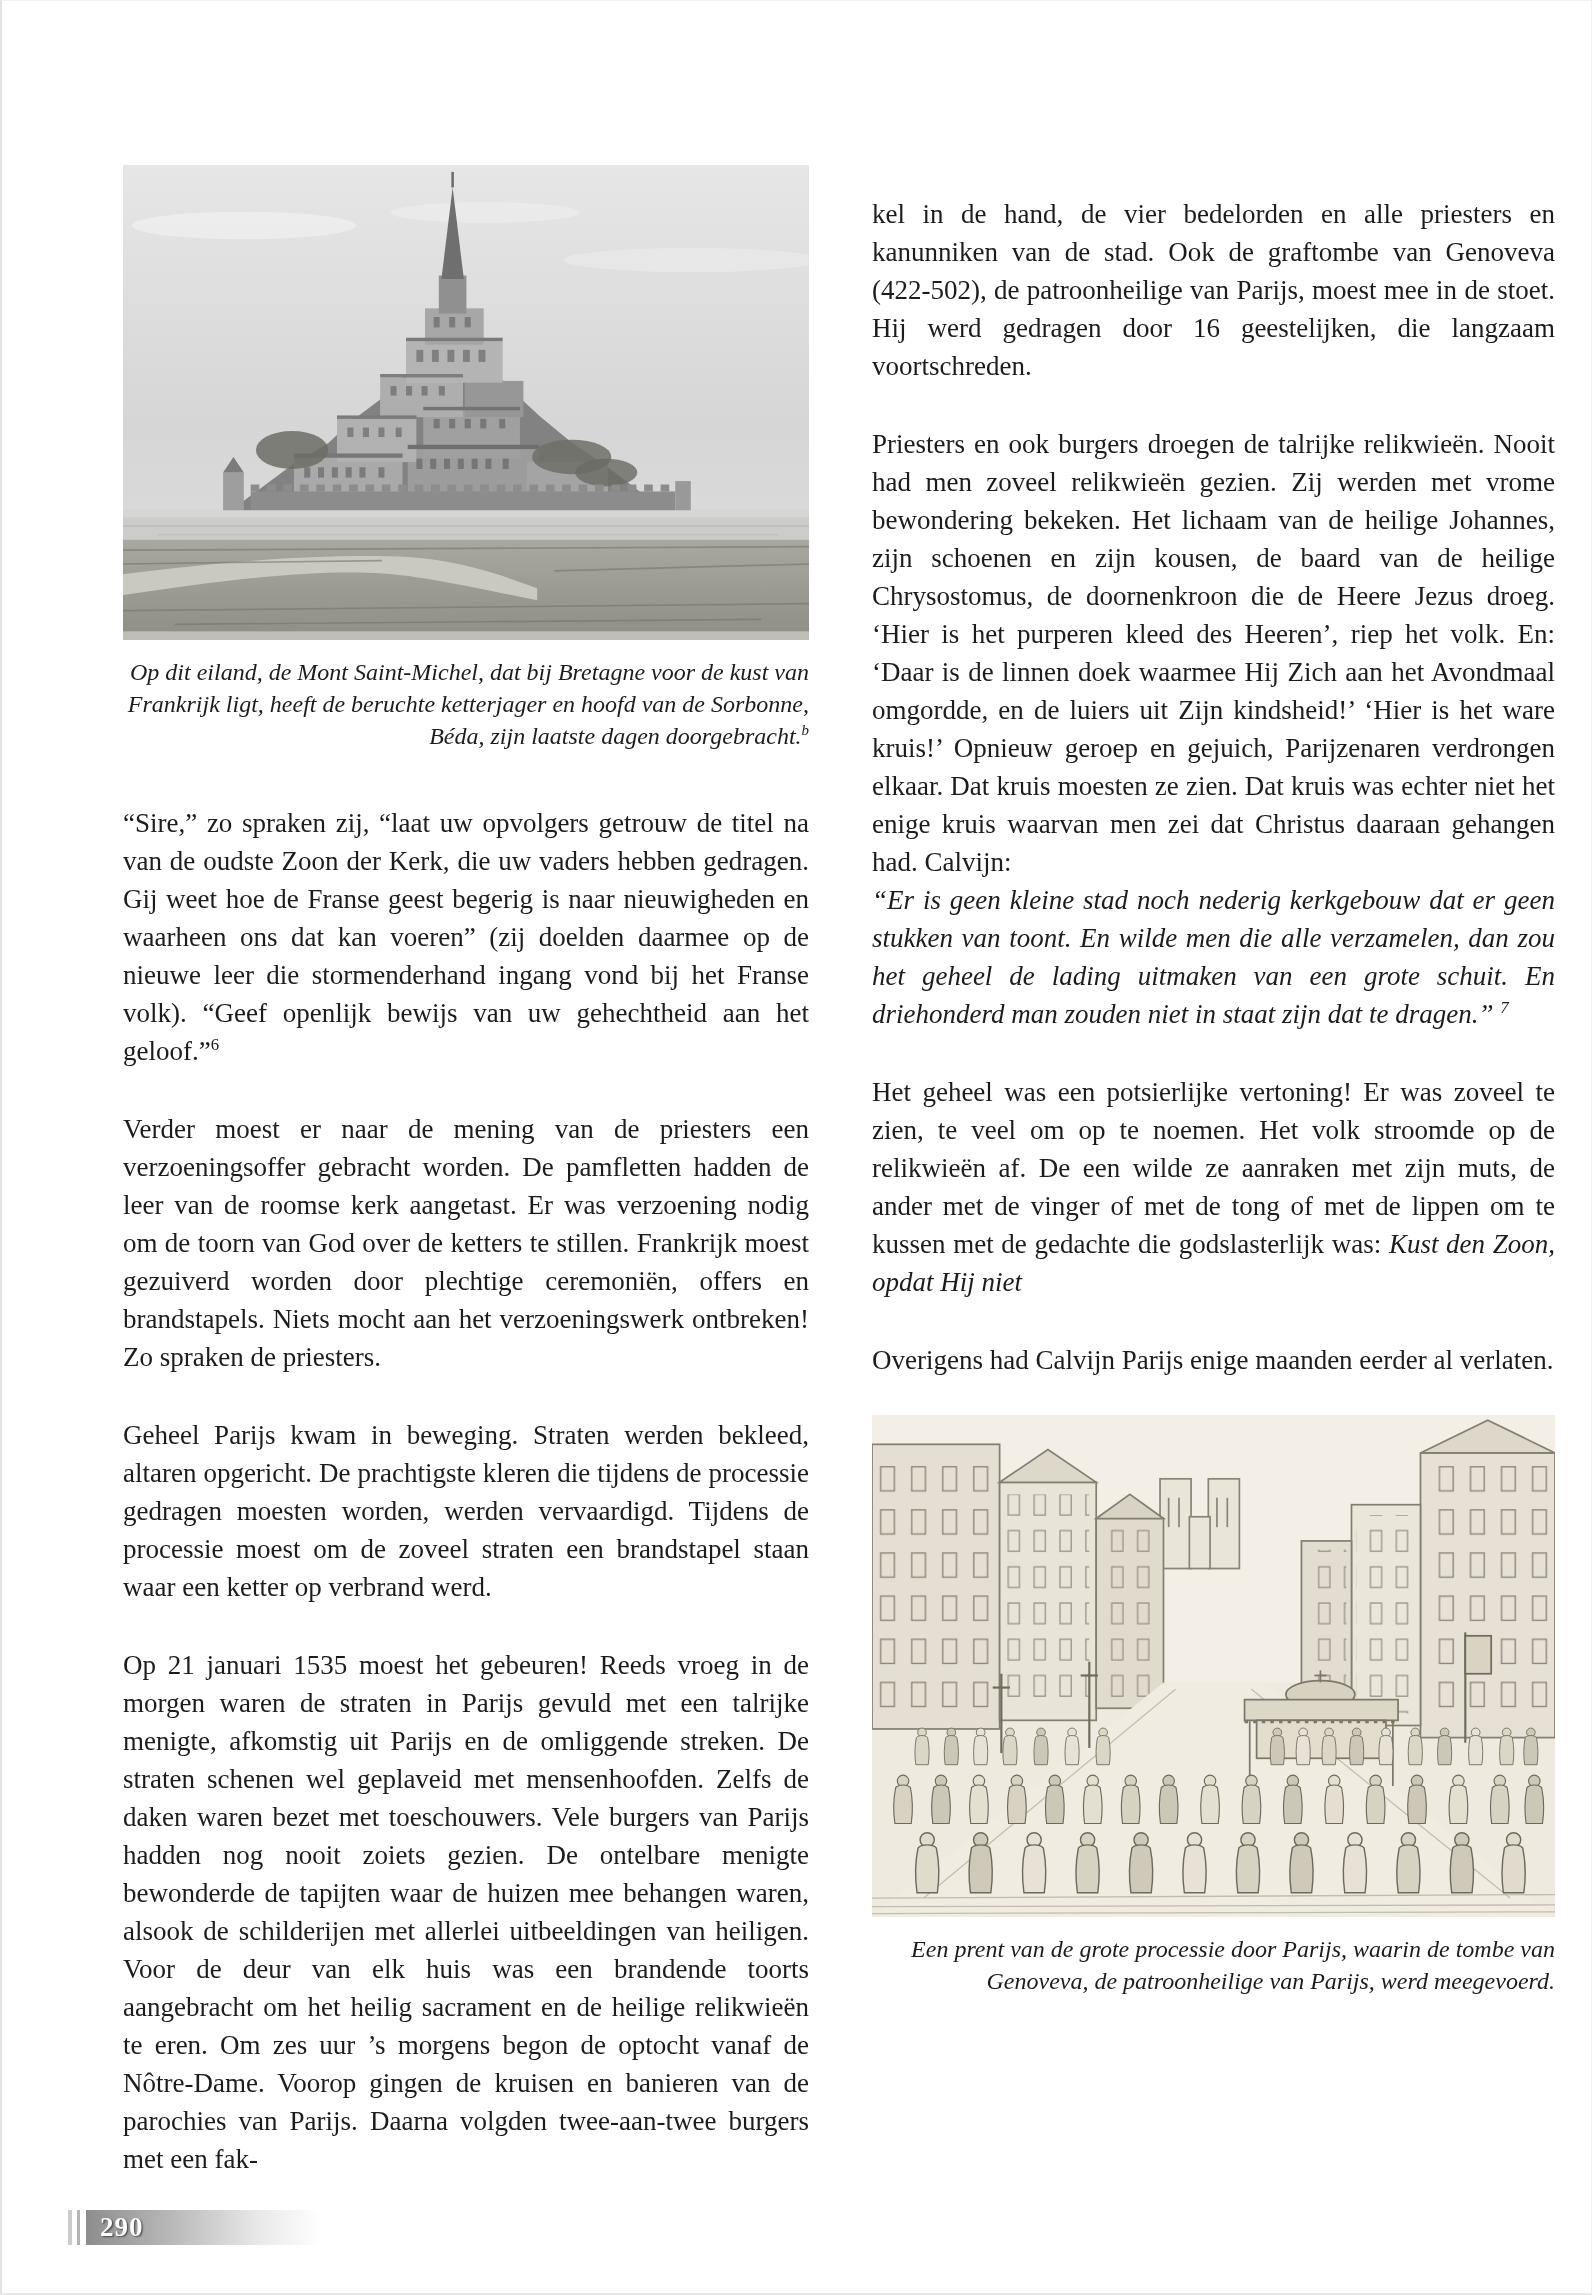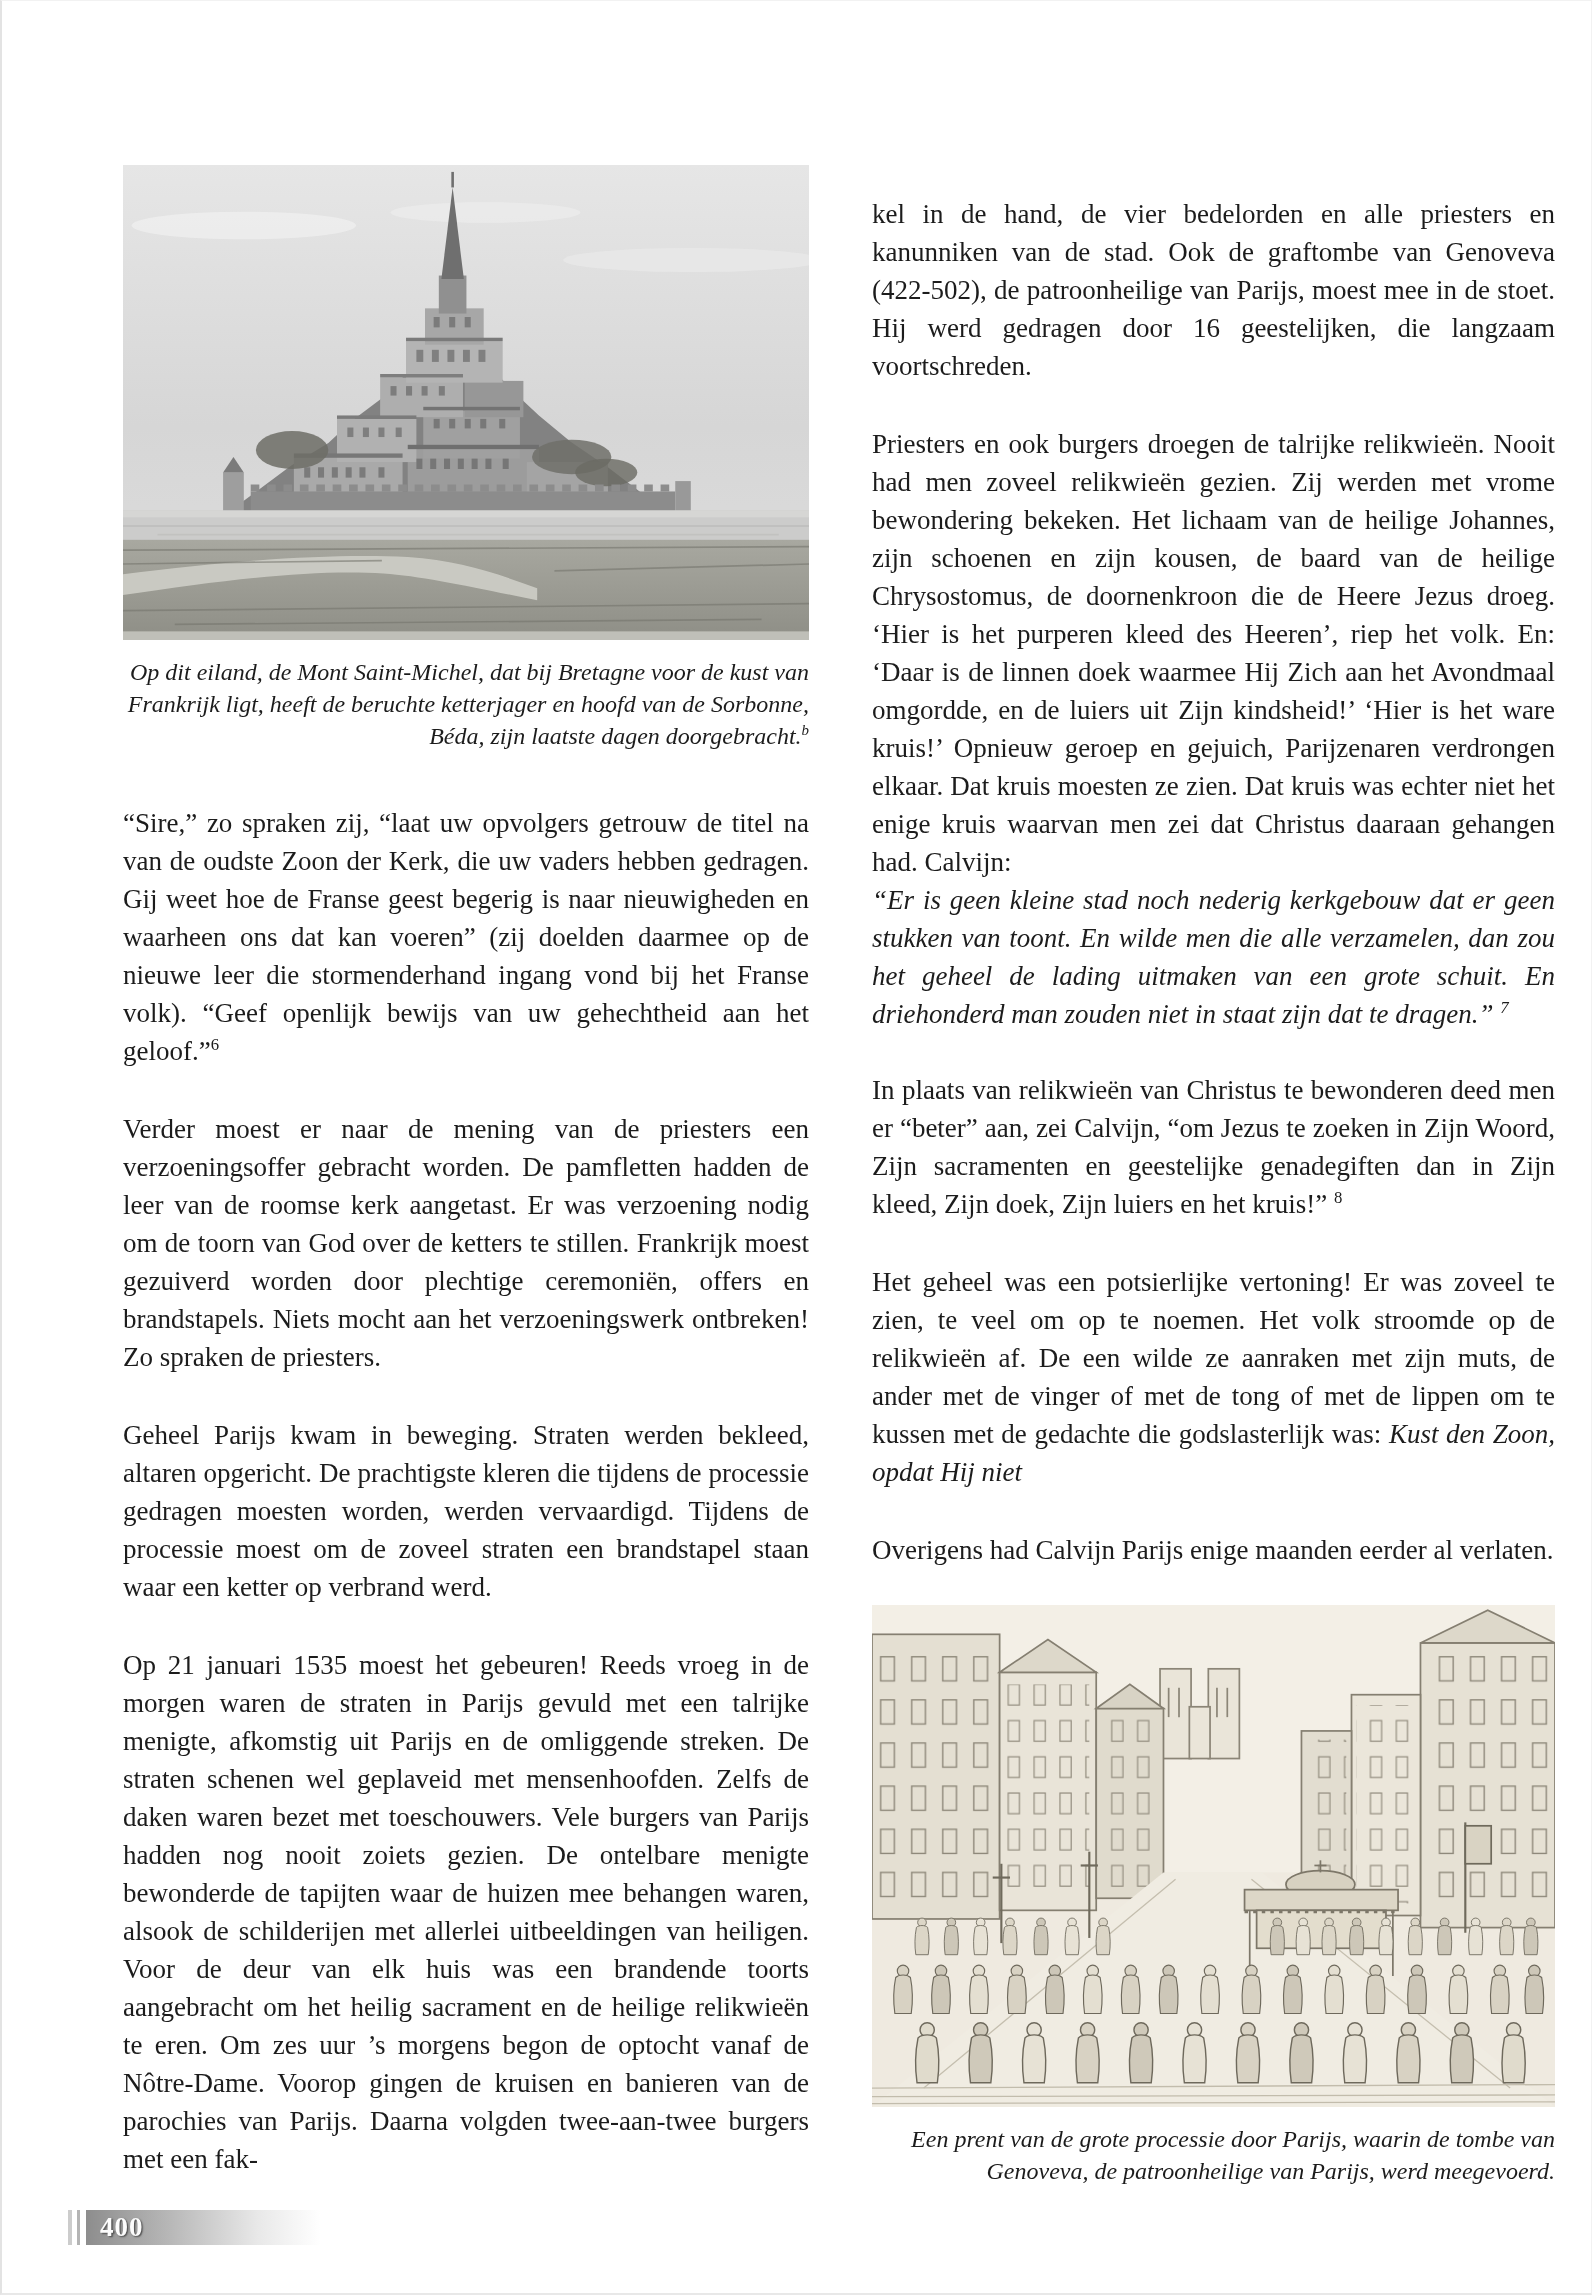--- a/index.html
+++ b/index.html
@@ -177,21 +177,20 @@
     </div>
   </div>
 
   <div class="col col-right">
 
     <p class="body-p"><span>kel in de hand, de vier bedelorden en alle priesters en kanunniken van de stad. Ook de graftombe van Genoveva (422-502), de patroonheilige van Parijs, moest mee in de stoet. Hij werd gedragen door 16 geestelijken, die langzaam voortschreden.</span></p>
     <p class="body-p"><span>Priesters en ook burgers droegen de talrijke relikwieën. Nooit had men zoveel relikwieën gezien. Zij werden met vrome bewondering bekeken. Het lichaam van de heilige Johannes, zijn schoenen en zijn kousen, de baard van de heilige Chrysostomus, de doornenkroon die de Heere Jezus droeg. ‘Hier is het purperen kleed des Heeren’, riep het volk. En: ‘Daar is de linnen doek waarmee Hij Zich aan het Avondmaal omgordde, en de luiers uit Zijn kindsheid!’ ‘Hier is het ware kruis!’ Opnieuw geroep en gejuich, Parijzenaren verdrongen elkaar. Dat kruis moesten ze zien. Dat kruis was echter niet het enige kruis waarvan men zei dat Christus daaraan gehangen had. Calvijn:</span></p>
 
     <p class="quote-p"><span>“Er is geen kleine stad noch nederig kerkgebouw dat er geen stukken van toont. En wilde men die alle verzamelen, dan zou het geheel de lading uitmaken van een grote schuit. En driehonderd man zouden niet in staat zijn dat te dragen.”</span> <sup>7</sup></p>
 
-    <p class="body-p gap-top"><span>In plaats van relikwieën van Christus te bewonderen deed men er “beter” aan, zei Calvijn, “om Jezus te zoeken in Zijn Woord, Zijn sacramenten en geestelijke genadegiften dan in Zijn kleed, Zijn doek, Zijn luiers en het kruis!”</span> <sup>8</sup></p>
     <p class="body-p"><span>Het geheel was een potsierlijke vertoning! Er was zoveel te zien, te veel om op te noemen. Het volk stroomde op de relikwieën af. De een wilde ze aanraken met zijn muts, de ander met de vinger of met de tong of met de lippen om te kussen met de gedachte die godslasterlijk was: </span><em class="it">Kust den Zoon, opdat Hij niet</em></p>
     <p class="body-p"><span>Overigens had Calvijn Parijs enige maanden eerder al verlaten.</span></p>
 
     <figure class="fig-right">
       <svg viewBox="0 0 792 582" preserveAspectRatio="none">
         <defs>
           <pattern id="winA" width="36" height="50" patternUnits="userSpaceOnUse">
             <rect x="10" y="10" width="16" height="28" fill="none" stroke="#8d8779" stroke-width="1.6"></rect>
           </pattern>
           <pattern id="winB" width="30" height="42" patternUnits="userSpaceOnUse">
@@ -311,18 +310,18 @@
       </svg>
     </figure>
 
     <figcaption class="caption"><span>Een prent van de grote processie door Parijs, waarin de tombe van Genoveva, de patroonheilige van Parijs, werd meegevoerd.</span></figcaption>
   </div>
 
   <div class="page-tab">
     <span class="tick1"></span>
     <span class="tick2"></span>
     <span class="tab-grad">
-      <span class="tab-num">400</span>
+      <span class="tab-num">290</span>
     </span>
   </div>
 
 </div>
 
 
 </body></html>

